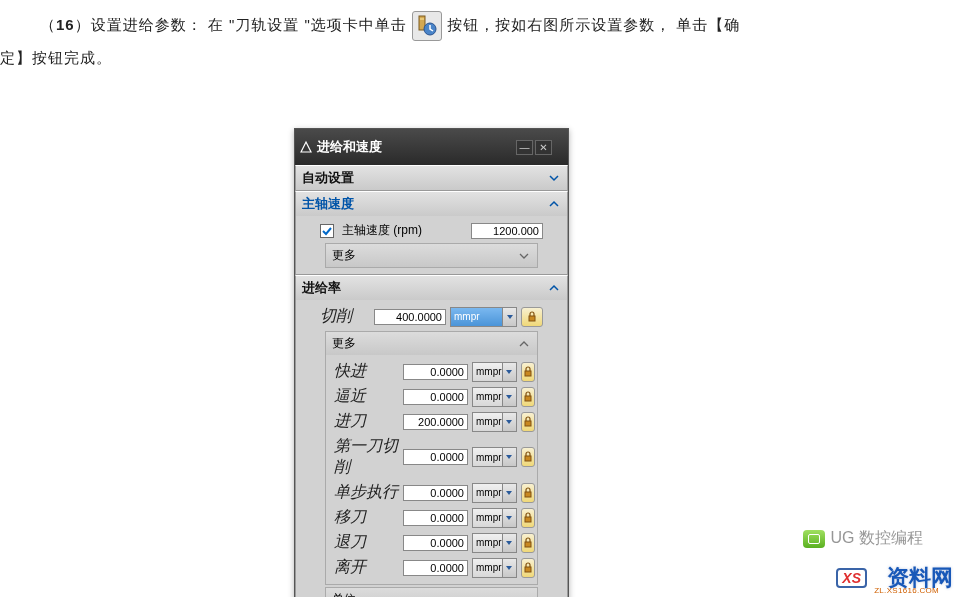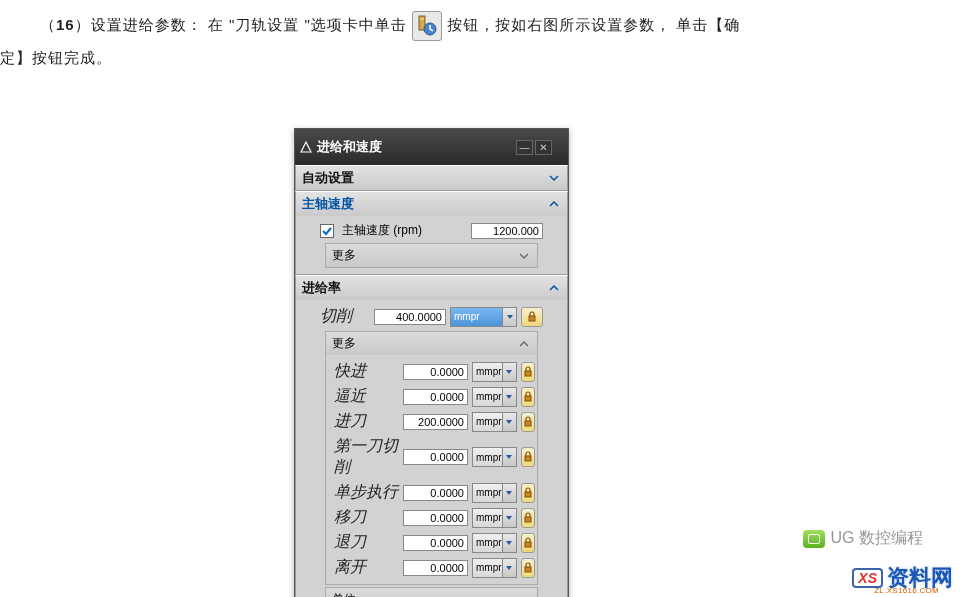--- a/index.html
+++ b/index.html
@@ -227,21 +227,21 @@
       width: 10px; height: 8px;
       border: 1.5px solid #fff;
       border-radius: 2px;
     }
     .watermark2 {
       position: absolute;
       right: 10px;
       bottom: 4px;
       display: flex;
       align-items: center;
-      gap: 4px;
+      gap: 20px;
     }
     .wm2-badge {
       background: #fff;
       border: 2px solid #3a64a8;
       color: #e03030;
       font-style: italic;
       font-weight: bold;
       padding: 0 4px;
       font-size: 14px;
       border-radius: 4px;

